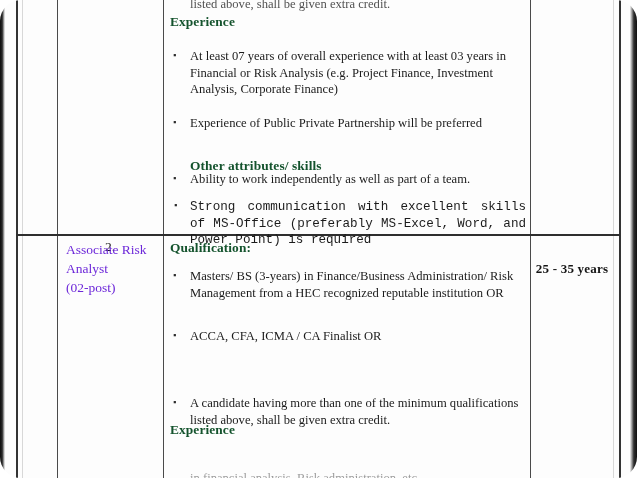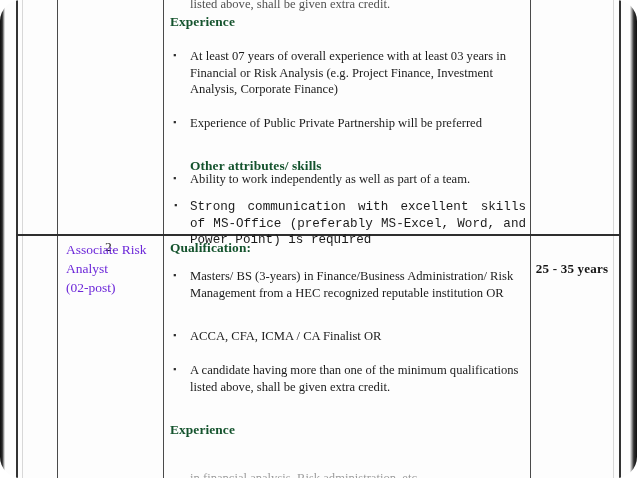--- a/index.html
+++ b/index.html
@@ -239,21 +239,21 @@
     </ul>
   </div>
 
   <div class="detail" style="top:328px;">
     <ul class="bullets">
       <li>ACCA, CFA, ICMA / CA Finalist OR</li>
     </ul>
   </div>
 
 
-  <div class="detail" style="top:362px;">
+  <div class="detail" style="top:395px;">
     <ul class="bullets">
       <li>A candidate having more than one of the minimum qualifications listed above, shall be given extra credit.</li>
     </ul>
   </div>
 
   <div class="detail" style="top:422px;">
     <div class="heading">Experience</div>
   </div>
 
 

